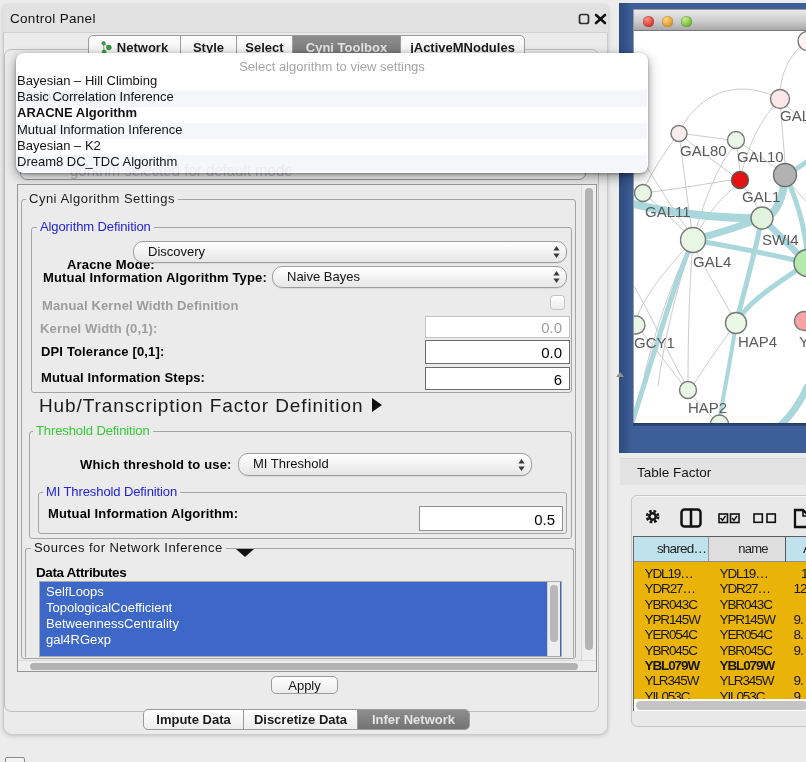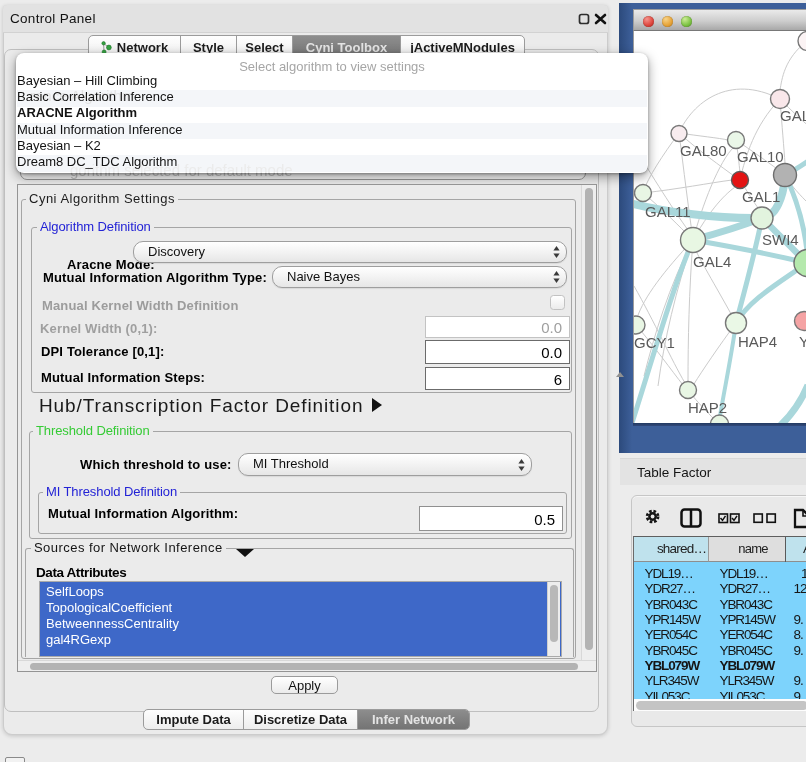--- a/index.html
+++ b/index.html
@@ -137,21 +137,21 @@
 </svg>
 <svg class="abs" style="left:752.5px;top:513px;" width="24" height="11">
   <rect x="1" y="1" width="8.3" height="8.3" fill="none" stroke="#111" stroke-width="1.6"></rect>
   <rect x="14" y="1" width="8.3" height="8.3" fill="none" stroke="#111" stroke-width="1.6"></rect>
 </svg>
 <svg class="abs" style="left:793px;top:508px;" width="18" height="21">
   <path d="M2,2 h8 l6,6 v11 h-14 z" fill="none" stroke="#111" stroke-width="2.3"></path>
   <path d="M10,2 v6 h6" fill="none" stroke="#111" stroke-width="1.6"></path>
 </svg>
 
-<div class="abs" style="left:633px;top:536px;width:173px;height:175px;background:#7dd3fc;border-top:1.5px solid #5f5f5f;border-left:1px solid #6a6a6a;box-sizing:border-box;overflow:hidden;">
+<div class="abs" style="left:633px;top:536px;width:173px;height:175px;background:#eab308;border-top:1.5px solid #5f5f5f;border-left:1px solid #6a6a6a;box-sizing:border-box;overflow:hidden;">
 
   <div class="abs" style="left:0;top:0;width:75px;height:24.5px;background:#bfe2ed;border-right:1px solid #9a9a9a;border-bottom:1px solid #8e8e8e;box-sizing:border-box;"></div>
   <div class="abs" style="left:75px;top:0;width:75.5px;height:24.5px;background:#dedede;border-bottom:1px solid #8e8e8e;box-sizing:border-box;"></div>
   <div class="abs" style="left:150.5px;top:0;width:1.5px;height:24.5px;background:#5a5a5a;"></div>
   <div class="abs" style="left:152px;top:0;width:21px;height:24.5px;background:#bfe2ed;border-bottom:1px solid #8e8e8e;box-sizing:border-box;"></div>
   <div class="abs" style="left:10px;top:4px;width:75px;text-align:center;font-size:13.5px;color:#222;letter-spacing:-0.8px;">shared…</div>
   <div class="abs" style="left:84px;top:4px;width:70px;text-align:center;font-size:13px;color:#222;letter-spacing:-0.8px;">name</div>
   <div class="abs" style="left:169px;top:4px;font-size:13.5px;color:#222;">A</div>
 
   <div id="rows" style="position:absolute;left:0;top:29px;font-size:13.5px;color:#161616;letter-spacing:-1.1px;line-height:15.34px;width:100%;">

